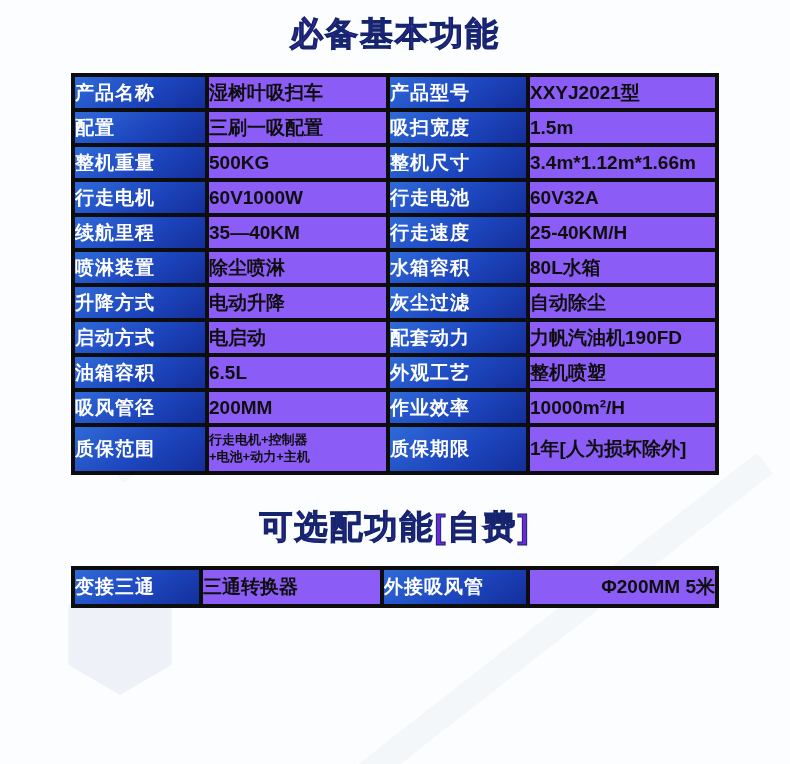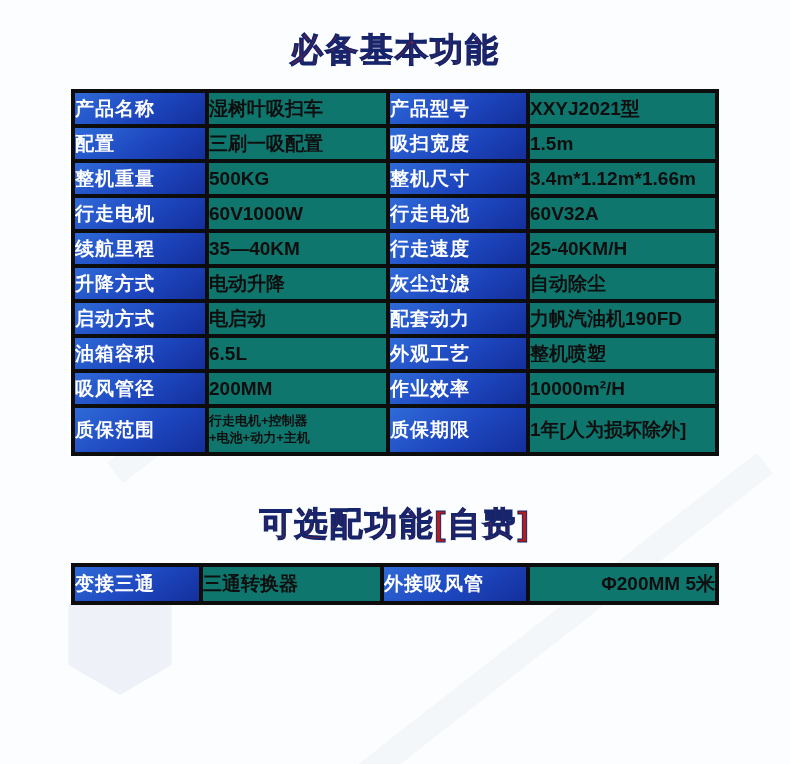--- a/index.html
+++ b/index.html
@@ -18,28 +18,28 @@
     clip-path:polygon(50% 0%,93% 25%,93% 75%,50% 100%,7% 75%,7% 25%);
   }
   .wm-streak{
     width:520px;height:26px;
     background:rgba(155,175,205,0.08);
     transform:rotate(-38deg);
   }
   .content{position:relative;z-index:1;}
 
   .sec-title{
-    margin:16px;
+    margin:0;
     padding-top:14px;
     text-align:center;
     font-size:33px;
     line-height:40px;
     font-weight:900;
     letter-spacing:2px;
-    color:#b91c1c;
+    color:#6d28d9;
     -webkit-text-stroke:1px #14246d;
   }
   .sec-title.second{padding-top:32px;}
 
   table.spec{
     border-collapse:collapse;
     table-layout:fixed;
     margin:19px auto 0 auto;
     width:580px;
   }
@@ -54,21 +54,21 @@
   table.spec2 td{height:34px;}
   td.lab{
     background:linear-gradient(145deg,#2f6ad8 0%,#1d46be 55%,#142f9c 100%);
     color:#ffffff;
     font-size:19px;
     font-weight:700;
     padding-left:13px;
     letter-spacing:1px;
   }
   td.val{
-    background:#0f766e;
+    background:#8b5cf6;
     color:#0e0e0e;
     font-size:19px;
     font-weight:600;
     padding-left:15px;
   }
   td.val.small{
     font-size:13px;
     font-weight:700;
     line-height:1.3;
     white-space:pre-line;
@@ -121,20 +121,26 @@
         <td class="lab">行走电池</td>
         <td class="val">60V32A</td>
       </tr>
       <tr>
         <td class="lab">续航里程</td>
         <td class="val">35—40KM</td>
         <td class="lab">行走速度</td>
         <td class="val">25-40KM/H</td>
       </tr>
       <tr>
+        <td class="lab">喷淋装置</td>
+        <td class="val">除尘喷淋</td>
+        <td class="lab">水箱容积</td>
+        <td class="val">80L水箱</td>
+      </tr>
+      <tr>
         <td class="lab">升降方式</td>
         <td class="val">电动升降</td>
         <td class="lab">灰尘过滤</td>
         <td class="val">自动除尘</td>
       </tr>
       <tr>
         <td class="lab">启动方式</td>
         <td class="val">电启动</td>
         <td class="lab">配套动力</td>
         <td class="val">力帆汽油机190FD</td>

